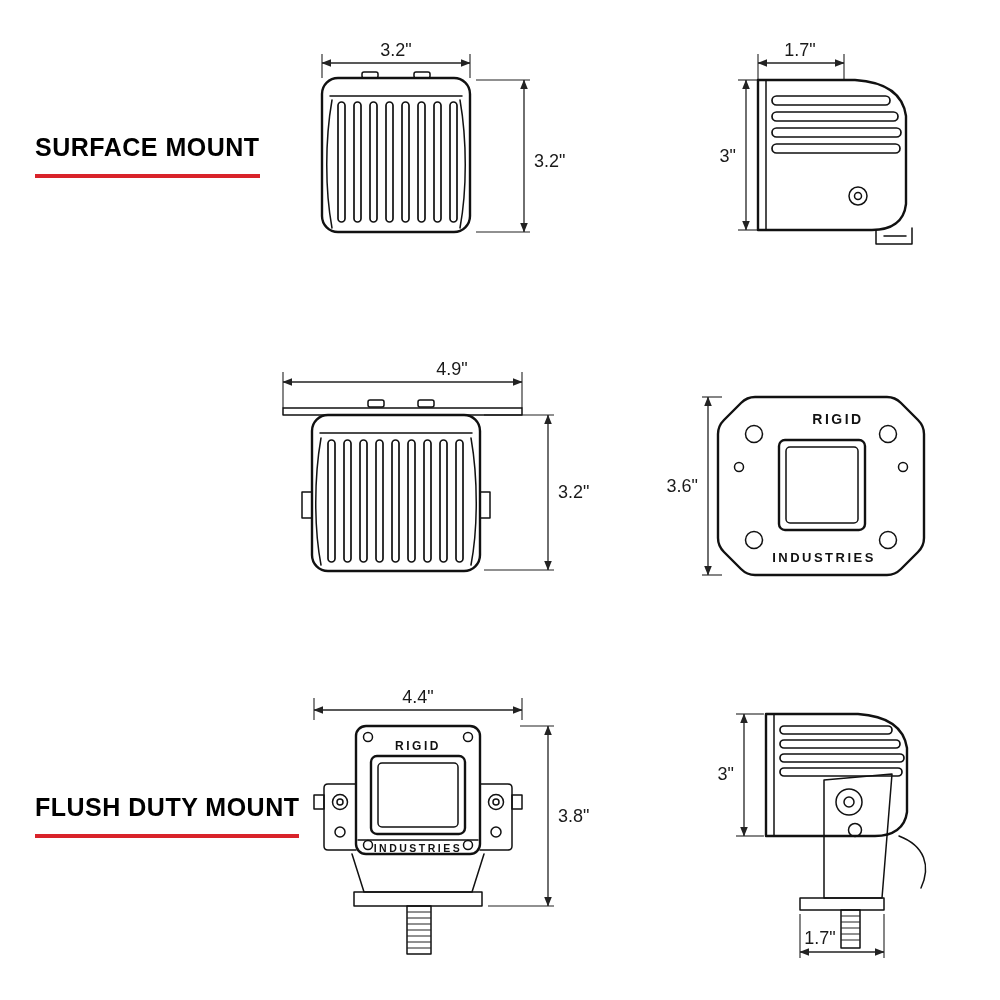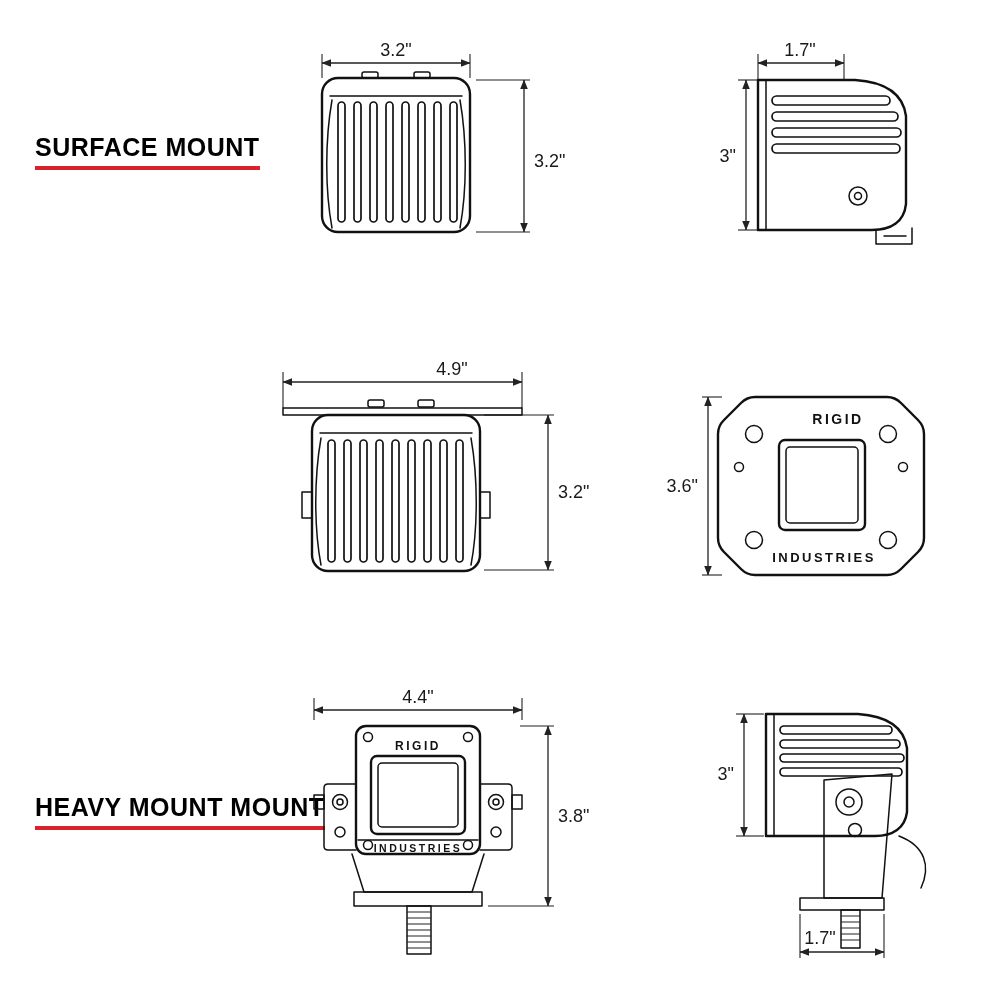--- a/index.html
+++ b/index.html
@@ -4,42 +4,42 @@
 <style>
   :root { --accent:#d9232a; --line:#111; }
   html,body { margin:0; padding:0; background:#fff; }
   .canvas {
     position:relative; width:1000px; height:1000px; background:#fff;
     font-family:"Liberation Sans", sans-serif; overflow:hidden;
   }
   .row-label {
     position:absolute; left:35px;
     font-size:25px; font-weight:bold; color:#000; letter-spacing:.5px;
-    display:inline-block; border-bottom:4px solid var(--accent); padding-bottom:4px;
+    display:inline-block; border-bottom:4px solid var(--accent); padding-bottom:12px;
     white-space:nowrap;
   }
   #lbl-surface { top:133px; }
   #lbl-flush   { top:478px; }
   #lbl-heavy   { top:793px; }
   svg { position:absolute; inset:0; font-family:"Liberation Sans", sans-serif; }
   .ln    { fill:none; stroke:#111; stroke-width:2.4; stroke-linejoin:round; stroke-linecap:round; }
   .lnthin{ stroke-width:1.5; }
   .fin   { fill:#fff; stroke:#111; stroke-width:1.7; }
   .dim   { stroke:#222; stroke-width:1.3; fill:none; }
   .ext   { stroke:#222; stroke-width:1.1; fill:none; }
   .dimtxt{ font-size:18px; fill:#1a1a1a; }
   .brandtxt{ font-weight:bold; fill:#111; letter-spacing:2.5px; }
 </style>
 </head>
 <body>
 
 <div class="canvas">
 
   <div class="row-label" id="lbl-surface">SURFACE MOUNT</div>
-  <div class="row-label" id="lbl-heavy">HEAVY MOUNT MOUNT</div>
+  <div class="row-label" id="lbl-heavy">FLUSH DUTY MOUNT</div>
 
   <svg width="1000" height="1000" viewBox="0 0 1000 1000">
     <defs>
       <marker id="arrow" viewBox="0 0 10 10" refX="9.5" refY="5" markerWidth="7.5" markerHeight="7.5" orient="auto-start-reverse">
         <path d="M0,1 L10,5 L0,9 Z" fill="#222"></path>
       </marker>
     </defs>
 
     <g>
 

